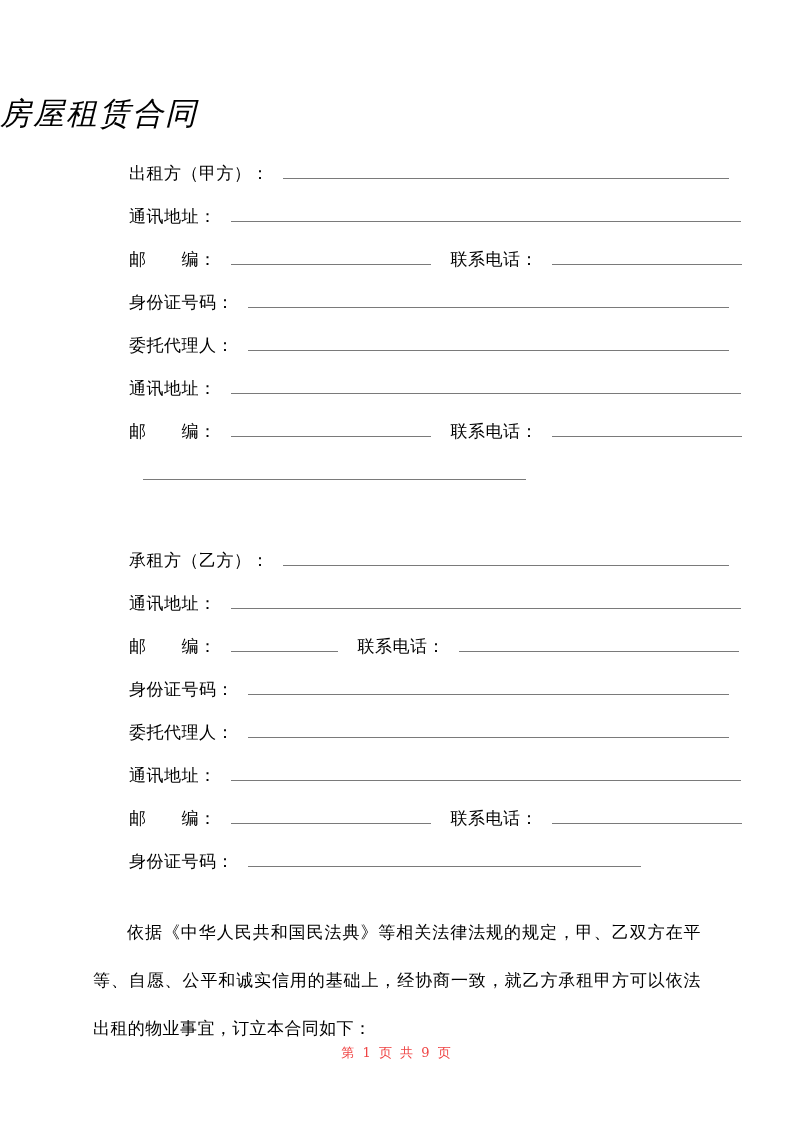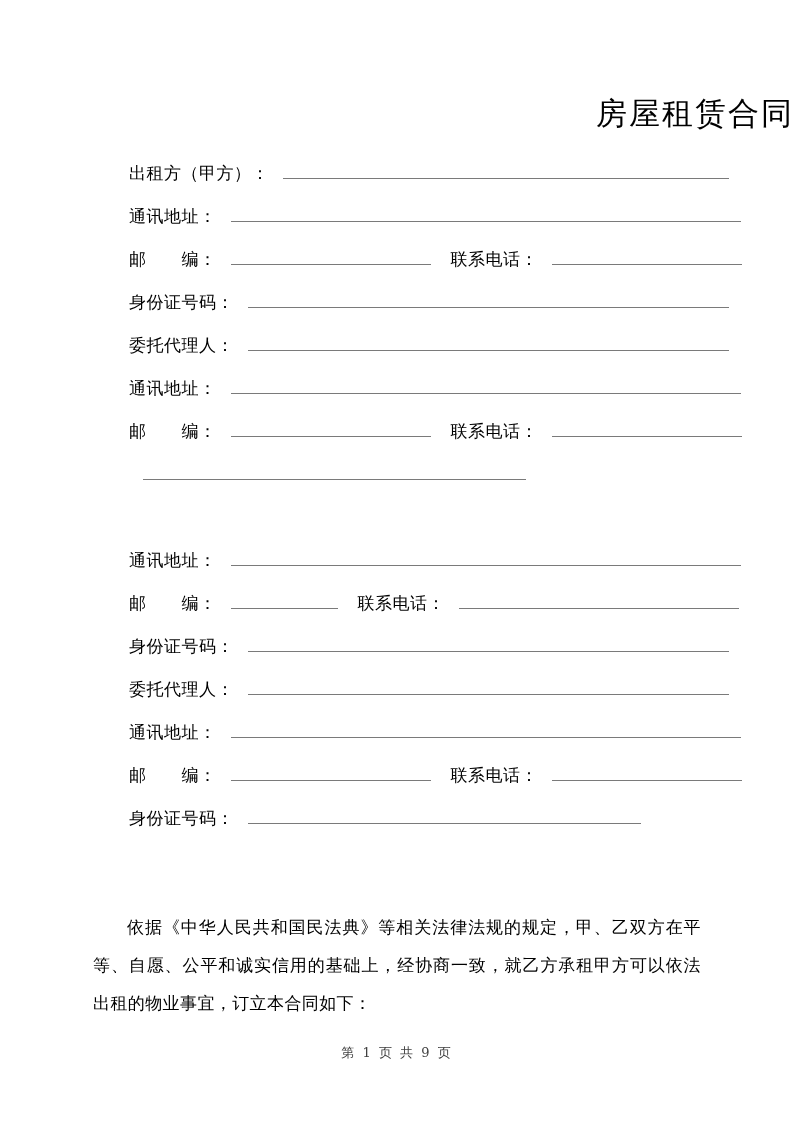--- a/index.html
+++ b/index.html
@@ -17,26 +17,27 @@
     height: 1123px;
     background: #ffffff;
     overflow: hidden;
     box-sizing: border-box;
   }
   .doc-title {
     position: absolute;
     left: 0;
     top: 95px;
     width: 794px;
-    text-align: right;
+    text-align: left;
     font-size: 31px;
     letter-spacing: 2px;
     line-height: 1.2;
     font-weight: 400;
     font-family: "DejaVu Serif", "Liberation Serif", serif;
+    font-style: italic;
   }
   .field-rows {
     position: absolute;
     left: 93px;
     top: 152px;
     width: 610px;
   }
   .row {
     position: relative;
     height: 43px;
@@ -61,34 +62,34 @@
   }
   .gap-sm { display: inline-block; width: 14px; }
   .gap-md { display: inline-block; width: 20px; }
 
   .paragraph {
     position: absolute;
     left: 93px;
     top: 908px;
     width: 608px;
     font-size: 17px;
-    line-height: 38px;
+    line-height: 48px;
     text-align: justify;
     text-justify: inter-ideograph;
     text-indent: 34px;
     letter-spacing: 0.4px;
   }
   .footer {
     position: absolute;
     left: 0;
     top: 1044px;
     width: 793px;
     text-align: center;
     font-size: 13px;
-    color: #404040;
+    color: #ef4444;
     letter-spacing: 1px;
   }
   .footer span { margin: 0 1px; }
 </style>
 </head>
 <body>
 
 <div class="page">
 
   <div class="doc-title">房屋租赁合同</div>
@@ -119,20 +120,23 @@
       </div>
       <div class="row">
         <span class="gap-sm"></span><span class="blank" style="width:383px"></span>
       </div>
     </div>
 
     <div class="row spacer"></div>
 
     <div>
       <div class="row">
+        <span class="lbl">承租方（乙方）：</span><span class="gap-sm"></span><span class="blank" style="width:446px"></span>
+      </div>
+      <div class="row">
         <span class="lbl">通讯地址：</span><span class="gap-sm"></span><span class="blank" style="width:510px"></span>
       </div>
       <div class="row">
         <span class="lbl">邮　　编：</span><span class="gap-sm"></span><span class="blank" style="width:107px"></span><span class="gap-md"></span><span class="lbl">联系电话：</span><span class="gap-sm"></span><span class="blank" style="width:280px"></span>
       </div>
       <div class="row">
         <span class="lbl">身份证号码：</span><span class="gap-sm"></span><span class="blank" style="width:481px"></span>
       </div>
       <div class="row">
         <span class="lbl">委托代理人：</span><span class="gap-sm"></span><span class="blank" style="width:481px"></span>

